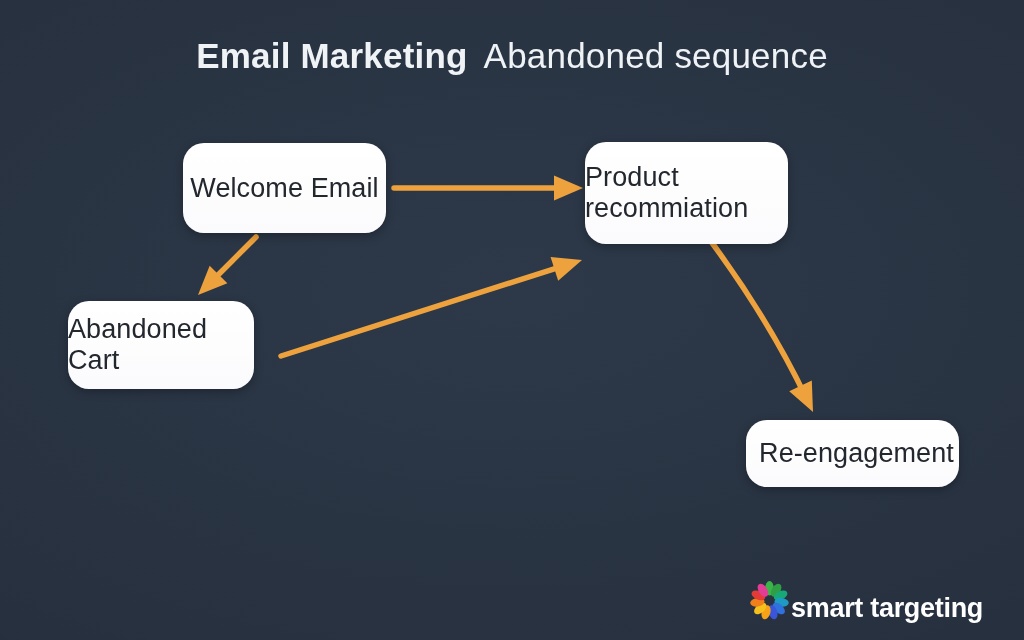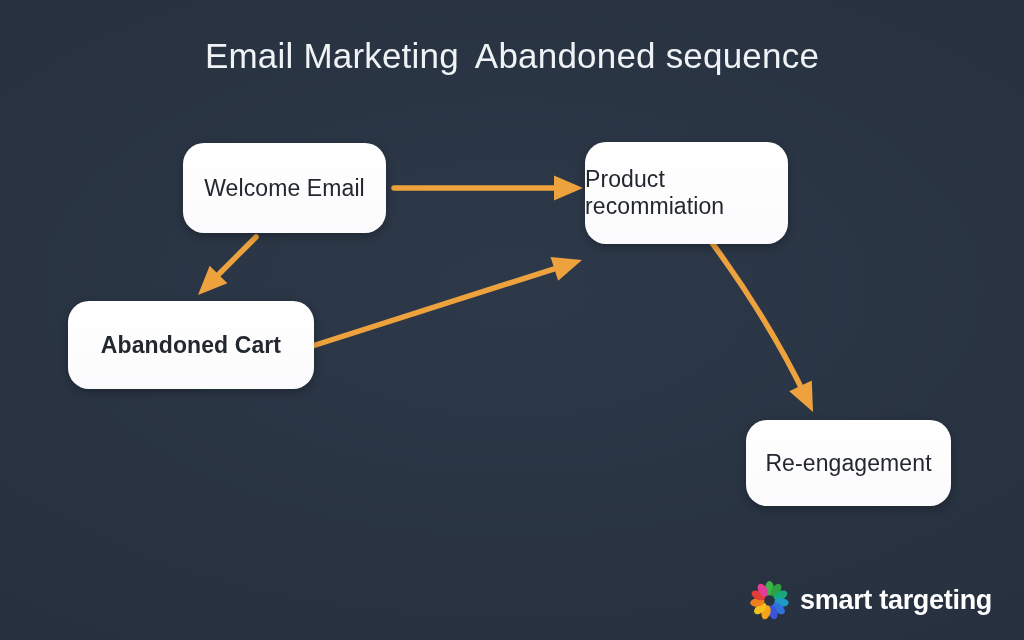--- a/index.html
+++ b/index.html
@@ -13,42 +13,42 @@
   .title{
     position:absolute;
     top:36px;left:0;right:0;
     margin:0;
     text-align:center;
     font-size:35px;
     color:#f0f3f6;
     font-weight:400;
     letter-spacing:0.2px;
   }
-  .title .t-bold{font-weight:400;margin-right:16px;}
+  .title .t-bold{font-weight:700;margin-right:16px;}
   .title .t-reg{font-weight:400;}
   .arrows{position:absolute;inset:0;width:1024px;height:640px;}
   .node{
     position:absolute;
     background:linear-gradient(180deg,#ffffff 0%,#fbfbfd 100%);
     border-radius:21px;
     box-shadow:0 3px 10px rgba(0,0,0,0.28);
     display:flex;align-items:center;justify-content:center;
     color:#23272e;
-    font-size:23px;
+    font-size:27px;
     font-weight:500;
     letter-spacing:0.1px;
   }
   .node-welcome{left:183px;top:143px;width:203px;height:90px;}
   .node-product{left:585px;top:142px;width:203px;height:102px;}
-  .node-abandoned{left:68px;top:301px;width:246px;height:88px;font-weight:bold;}
-  .node-reengage{left:746px;top:420px;width:205px;height:86px;}
+  .node-abandoned{left:68px;top:301px;width:186px;height:88px;}
+  .node-reengage{left:746px;top:420px;width:205px;height:67px;padding-left:8px;}
   .brand{
     position:absolute;
     left:748px;top:577px;
-    display:flex;align-items:center;gap:9px;
+    display:flex;align-items:flex-end;
   }
   .brand .logo-icon{width:43px;height:47px;display:block;}
   .brand .brand-text{
     color:#ffffff;
     font-size:27px;
     font-weight:700;
     letter-spacing:-0.3px;
   }
 </style>
 </head>

